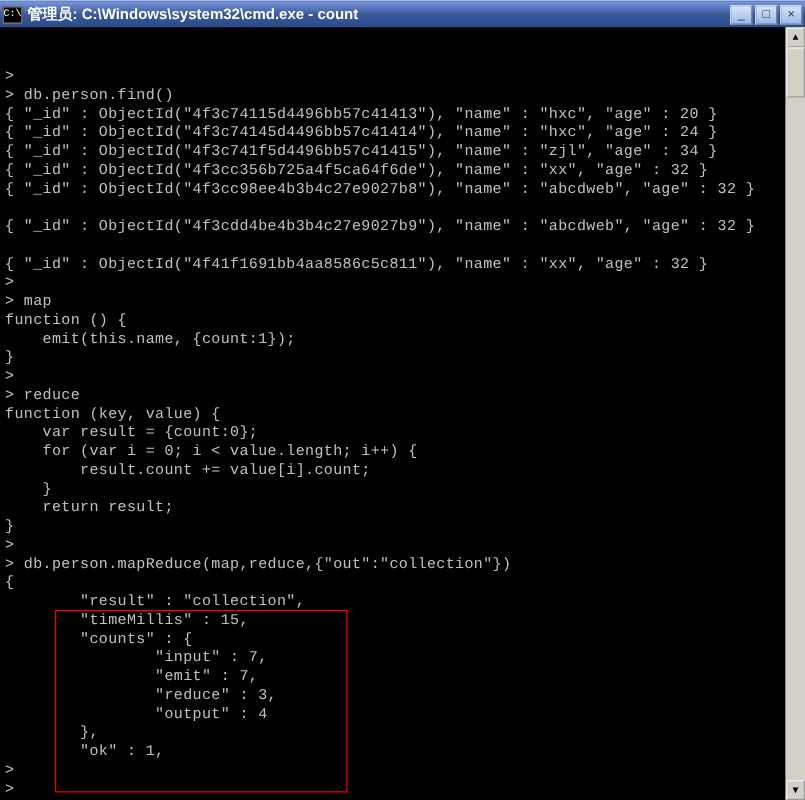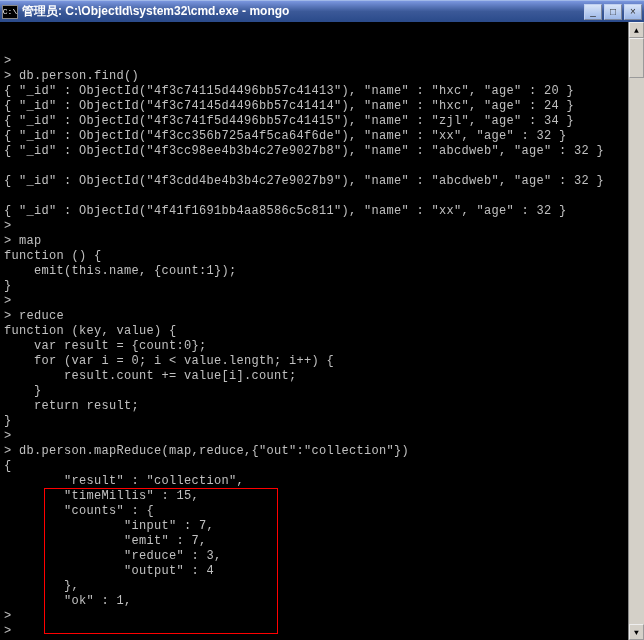--- a/index.html
+++ b/index.html
@@ -112,21 +112,21 @@
   height: 146px;
   pointer-events: none;
 }
 .line { display: block; }
 </style>
 </head>
 <body>
 
 <div class="titlebar">
   <div class="icon">C:\</div>
-  <div class="title">管理员: C:\ObjectId\system32\cmd.exe - mongo</div>
+  <div class="title">管理员: C:\Windows\system32\cmd.exe - count</div>
   <div class="buttons">
     <div class="btn">_</div>
     <div class="btn">□</div>
     <div class="btn">×</div>
   </div>
 </div>
 
 <div class="terminal-area">
   <div class="terminal" id="terminal">
     <span class="line">&gt;</span><span class="line">&gt; db.person.find()</span><span class="line">{ "_id" : ObjectId("4f3c74115d4496bb57c41413"), "name" : "hxc", "age" : 20 }</span><span class="line">{ "_id" : ObjectId("4f3c74145d4496bb57c41414"), "name" : "hxc", "age" : 24 }</span><span class="line">{ "_id" : ObjectId("4f3c741f5d4496bb57c41415"), "name" : "zjl", "age" : 34 }</span><span class="line">{ "_id" : ObjectId("4f3cc356b725a4f5ca64f6de"), "name" : "xx", "age" : 32 }</span><span class="line">{ "_id" : ObjectId("4f3cc98ee4b3b4c27e9027b8"), "name" : "abcdweb", "age" : 32 }</span><span class="line"> </span><span class="line">{ "_id" : ObjectId("4f3cdd4be4b3b4c27e9027b9"), "name" : "abcdweb", "age" : 32 }</span><span class="line"> </span><span class="line">{ "_id" : ObjectId("4f41f1691bb4aa8586c5c811"), "name" : "xx", "age" : 32 }</span><span class="line">&gt;</span><span class="line">&gt; map</span><span class="line">function () {</span><span class="line">    emit(this.name, {count:1});</span><span class="line">}</span><span class="line">&gt;</span><span class="line">&gt; reduce</span><span class="line">function (key, value) {</span><span class="line">    var result = {count:0};</span><span class="line">    for (var i = 0; i &lt; value.length; i++) {</span><span class="line">        result.count += value[i].count;</span><span class="line">    }</span><span class="line">    return result;</span><span class="line">}</span><span class="line">&gt;</span><span class="line">&gt; db.person.mapReduce(map,reduce,{"out":"collection"})</span><span class="line">{</span><span class="line">        "result" : "collection",</span><span class="line">        "timeMillis" : 15,</span><span class="line">        "counts" : {</span><span class="line">                "input" : 7,</span><span class="line">                "emit" : 7,</span><span class="line">                "reduce" : 3,</span><span class="line">                "output" : 4</span><span class="line">        },</span><span class="line">        "ok" : 1,</span><span class="line">&gt;</span><span class="line">&gt;</span><span class="line">&gt;</span><div class="redbox"></div>

